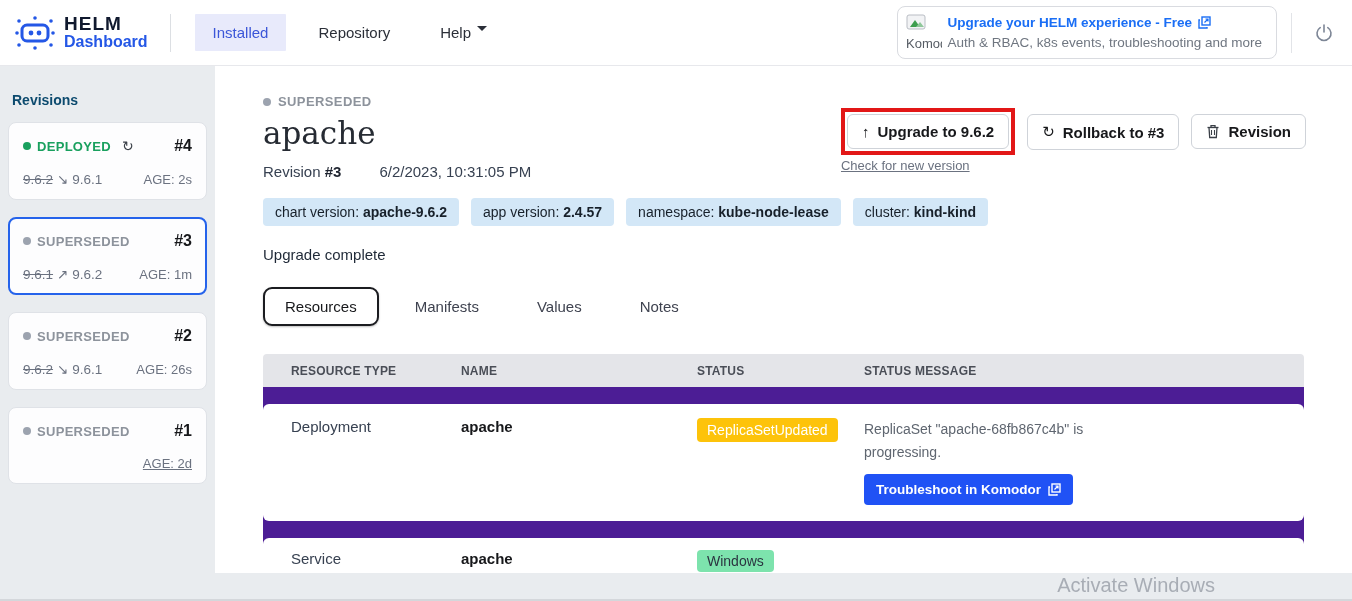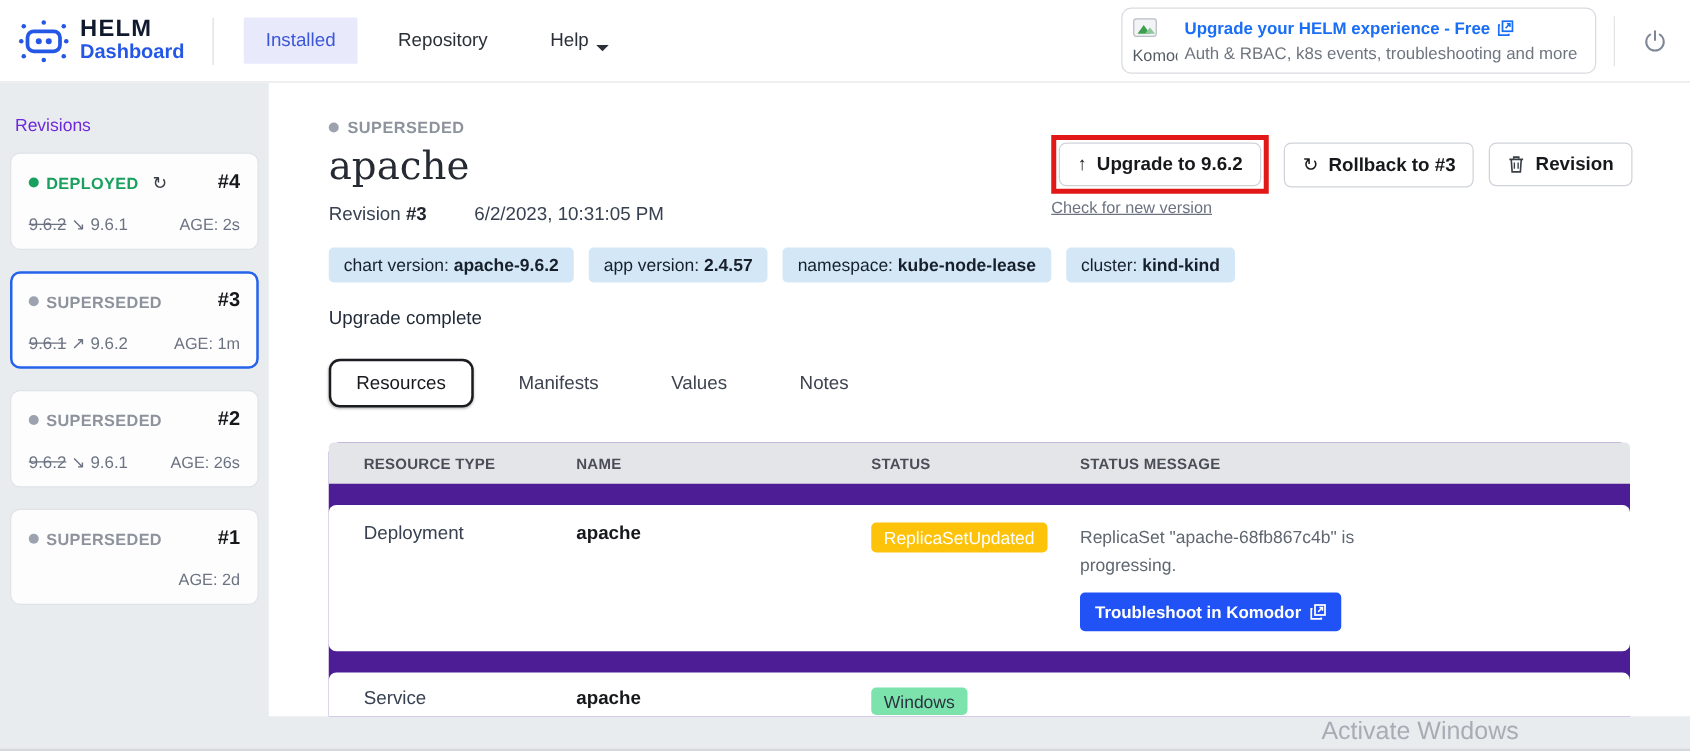--- a/index.html
+++ b/index.html
@@ -8,54 +8,54 @@
 
   
   .header { position:absolute; top:0; left:0; right:0; height:66px; background:#fff;
             border-bottom:1px solid #e7e8ec; display:flex; align-items:center; padding:0 14px; z-index:5; }
   .logo { display:flex; align-items:center; gap:8px; cursor:pointer; }
   .logo-text { line-height:1.05; }
   .logo-title { font-size:19px; font-weight:800; letter-spacing:1px; color:#10192e; }
   .logo-subtitle { font-size:16px; font-weight:700; color:#2457e6; }
   .header-divider { width:1px; height:38px; background:#dcdfe3; margin:0 24px 0 22px; }
   .nav { display:flex; align-items:center; gap:14px; }
-  .nav-item { font-size:15px; color:#2b2f38; padding:10px 18px; border-radius:1px; cursor:pointer; display:flex; align-items:flex-end; gap:6px; }
+  .nav-item { font-size:15px; color:#2b2f38; padding:10px 18px; border-radius:1px; cursor:pointer; display:flex; align-items:flex-start; gap:6px; }
   .nav-item.active { background:#e8eafb; color:#3b56d8; }
   .caret { width:0; height:0; border-left:5px solid transparent; border-right:5px solid transparent; border-top:5px solid #2b2f38; margin-top:2px; }
 
   .banner { margin-left:auto; border:1px solid #d9dbe0; border-radius:8px; padding:6px 14px 6px 8px;
             display:flex; align-items:center; gap:6px; cursor:pointer; background:#fff; max-width:380px; }
   .banner-img { width:48px; overflow:hidden; }
   .banner-img .alt { font-size:13px; color:#555b63; white-space:nowrap; display:block; }
   .banner-texts { line-height:1.45; }
   .banner-title { font-size:13.5px; font-weight:700; color:#1a6ef5; display:flex; align-items:center; gap:6px; white-space:nowrap; }
   .banner-subtitle { font-size:13.5px; color:#6f7680; white-space:nowrap; }
   .power-wrap { display:flex; align-items:center; margin-left:14px; }
   .power-divider { width:1px; height:40px; background:#e2e4e8; margin-right:18px; }
   .power-btn { cursor:pointer; padding:4px; display:flex; }
 
   
   .sidebar { position:absolute; top:66px; left:0; width:215px; bottom:0; background:#e9ecef; padding:0 8px; }
-  .sidebar-title { font-size:14px; font-weight:400; color:#6d28d9; margin:26px 0 14px 4px; }
+  .sidebar-title { font-size:14px; font-weight:700; color:#0c4a6e; margin:26px 0 14px 4px; }
   .rev-card { background:#fdfdfe; border:1px solid #dfe2e7; border-radius:8px; padding:14px 14px 12px; margin-bottom:17px; cursor:pointer; }
   .rev-card.selected { border:2px solid #2563eb; padding:13px 13px 11px; }
   .rev-top { display:flex; align-items:center; }
   .rev-status { font-size:13px; font-weight:700; letter-spacing:.3px; display:flex; align-items:center; gap:6px; }
   .rev-status .dot { width:8px; height:8px; border-radius:50%; display:inline-block; }
   .rev-status.deployed { color:#19a05e; }
   .rev-status.deployed .dot { background:#19a05e; }
   .rev-status.superseded { color:#8d939c; }
   .rev-status.superseded .dot { background:#9ca3af; }
   .refresh-glyph { font-size:14px; color:#3a3f47; font-weight:400; margin-left:5px; }
   .rev-number { margin-left:auto; font-size:16px; font-weight:800; color:#17181b; }
   .rev-bottom { display:flex; align-items:center; margin-top:16px; font-size:13.5px; color:#6b7280; }
   .rev-bottom .strike { text-decoration:line-through; }
   .rev-bottom .arrow { margin:0 4px; }
   .rev-age { margin-left:auto; font-size:13px; color:#6b7280; }
-  .rev-bottom.age-only { justify-content:flex-start; }
+  .rev-bottom.age-only { justify-content:flex-start;text-decoration:underline; }
 
   
   .main { position:absolute; top:66px; left:215px; right:0; height:507px; background:#fff; padding:0 48px; overflow:hidden; }
   .status-line { margin-top:28px; display:flex; align-items:center; gap:7px; font-size:13px; font-weight:700; letter-spacing:.4px; color:#8d939c; }
   .status-line .dot { width:8px; height:8px; border-radius:50%; background:#9ca3af; }
   .page-title { font-family:"DejaVu Serif", serif; font-size:31px; font-weight:500; color:#262b33; margin-top:6px; }
   .revision-row { margin-top:12px; font-size:15px; color:#374151; display:flex; gap:38px; }
   .revision-row b { color:#1f2430; }
 
   .actions { position:absolute; top:42px; right:46px; display:flex; align-items:flex-start; gap:12px; }

